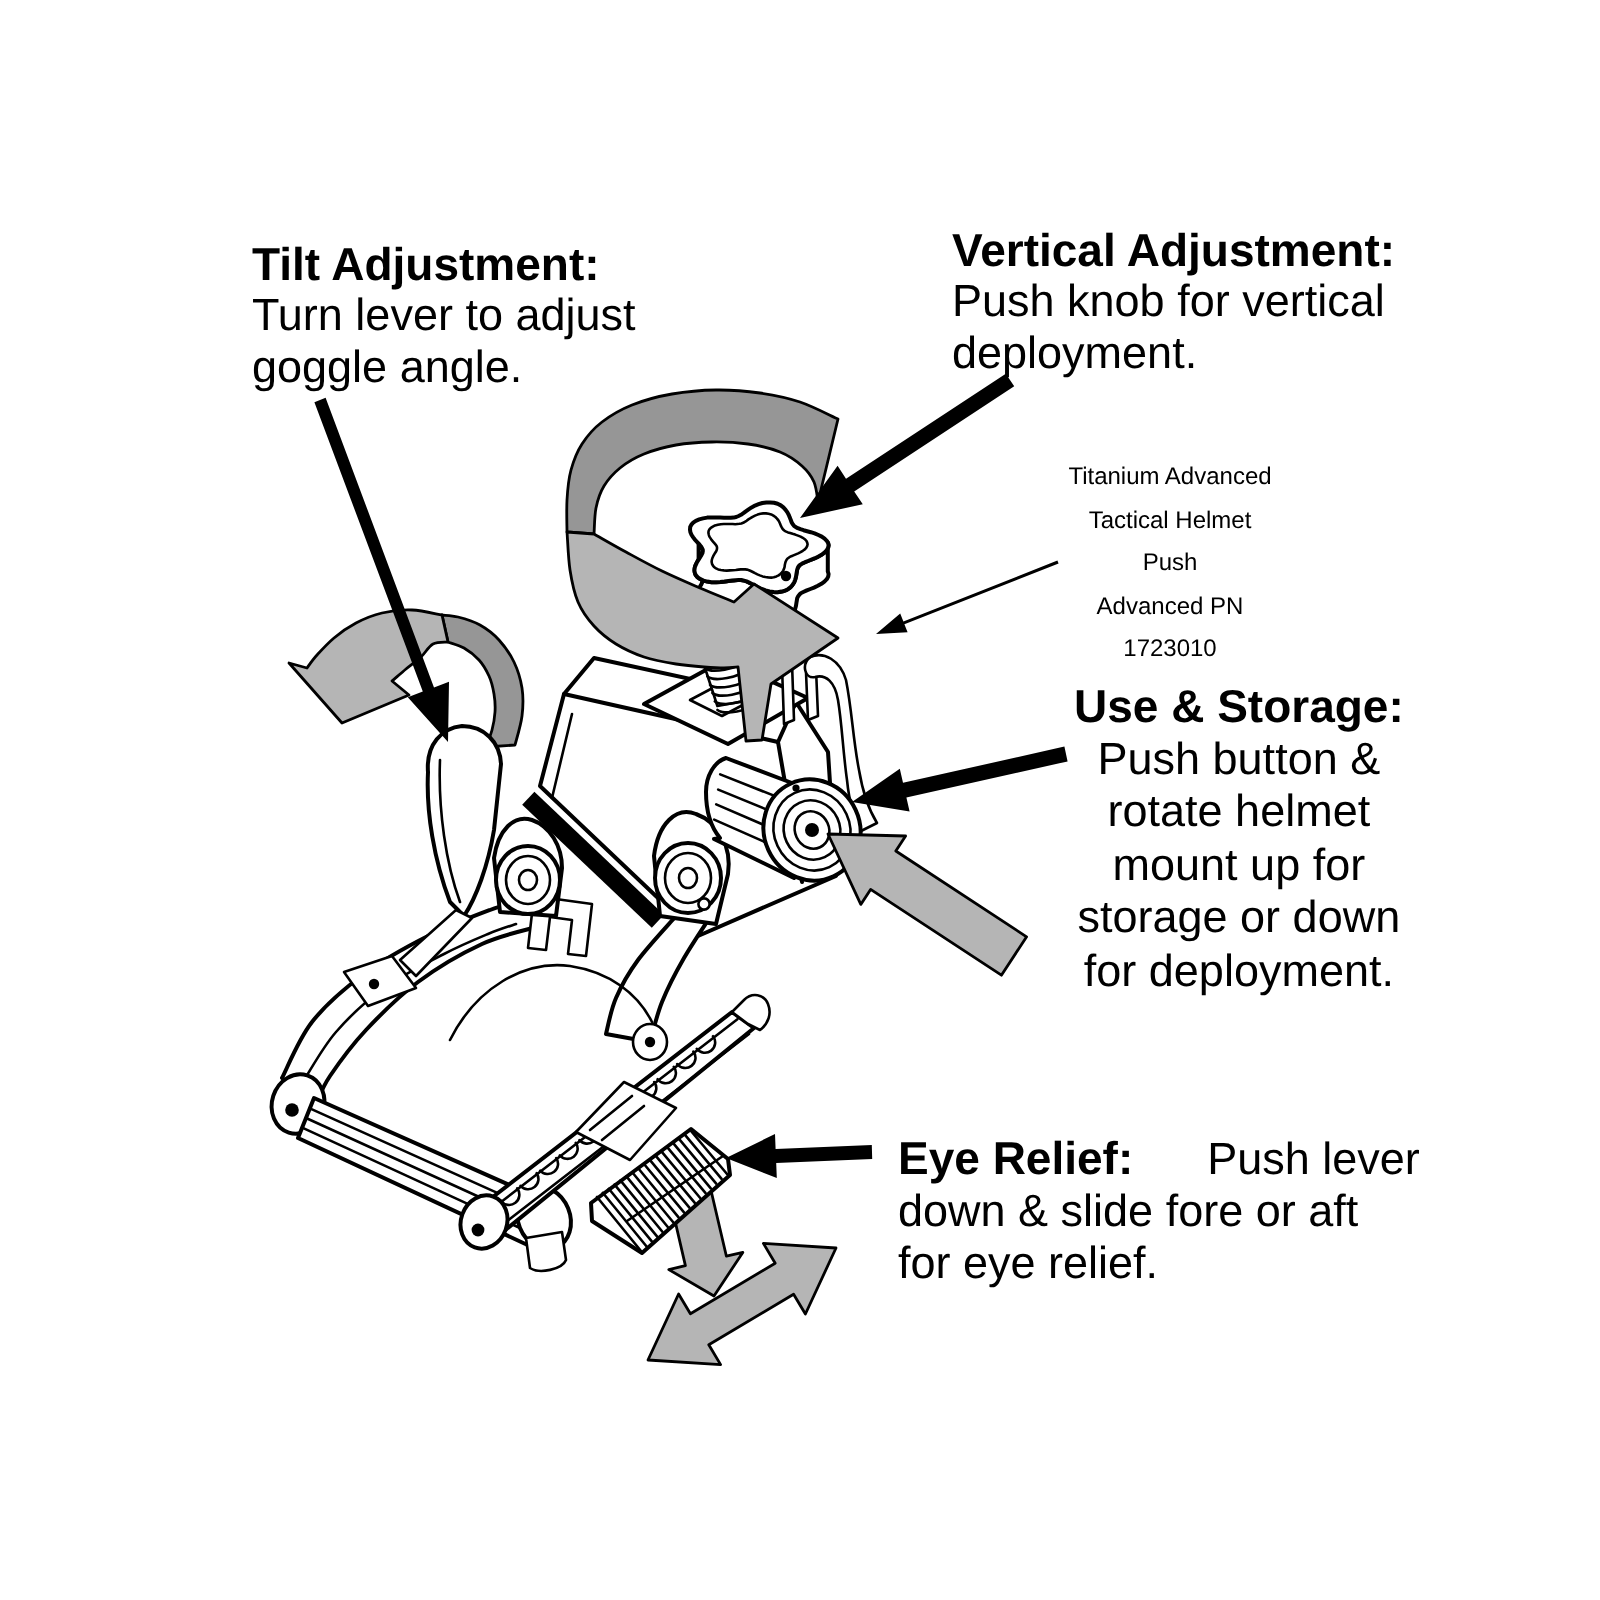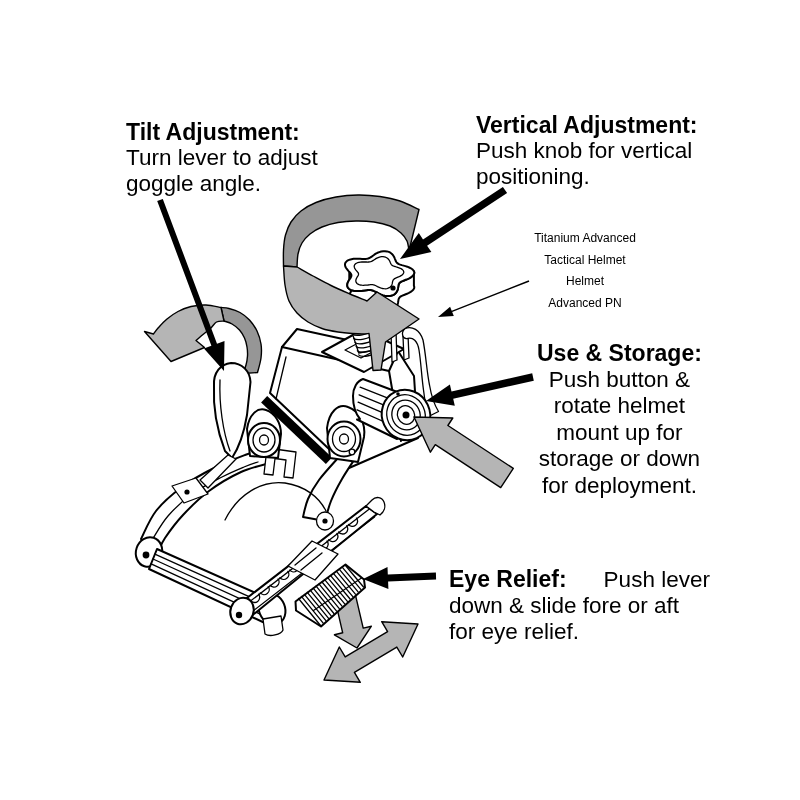--- a/index.html
+++ b/index.html
@@ -143,28 +143,29 @@
 
   <div class="callout label-tilt">
     <div class="t">Tilt Adjustment:</div>
     <div>Turn lever to adjust</div>
     <div>goggle angle.</div>
   </div>
 
   <div class="callout label-vertical">
     <div class="t">Vertical Adjustment:</div>
     <div>Push knob for vertical</div>
-    <div>positioning.</div>
+    <div>deployment.</div>
   </div>
 
   <div class="callout label-product">
     <div>Titanium Advanced</div>
     <div>Tactical Helmet</div>
-    <div>Helmet</div>
+    <div>Push</div>
     <div>Advanced PN</div>
+    <div>1723010</div>
   </div>
 
   <div class="callout label-use">
     <div class="t">Use &amp; Storage:</div>
     <div>Push button &amp;</div>
     <div>rotate helmet</div>
     <div>mount up for</div>
     <div>storage or down</div>
     <div>for deployment.</div>
   </div>

